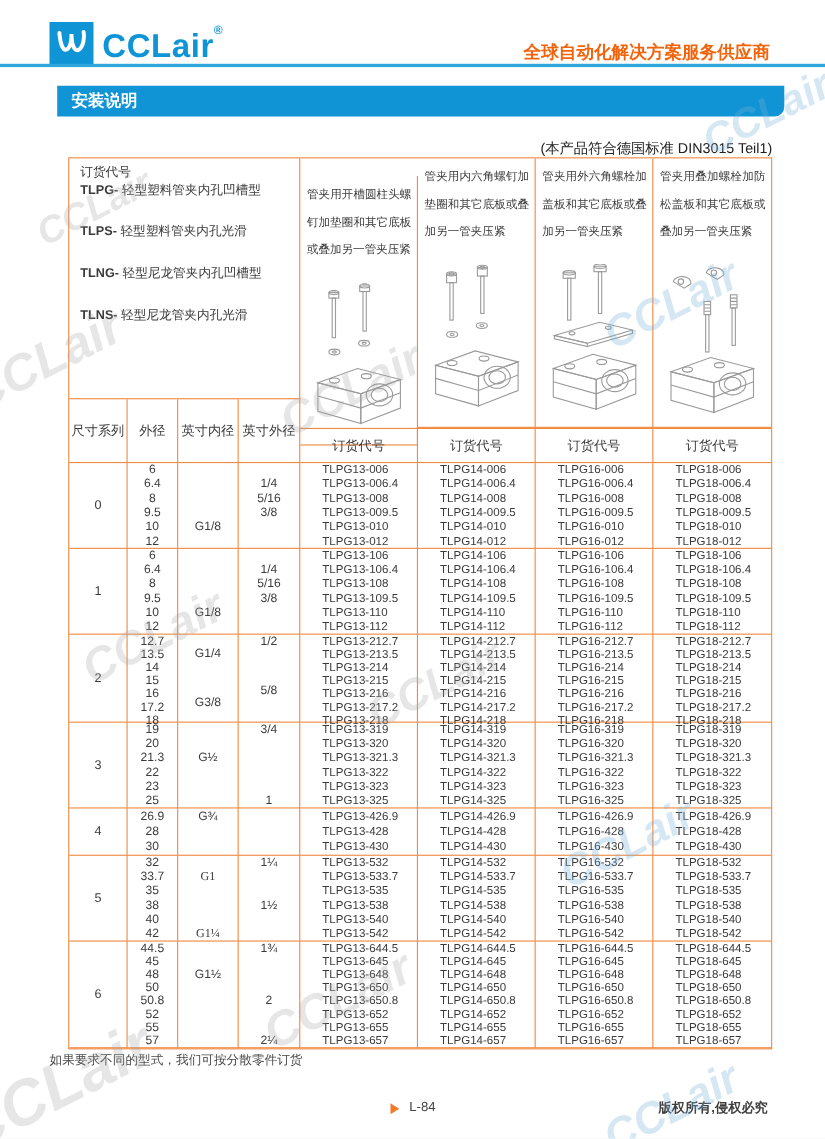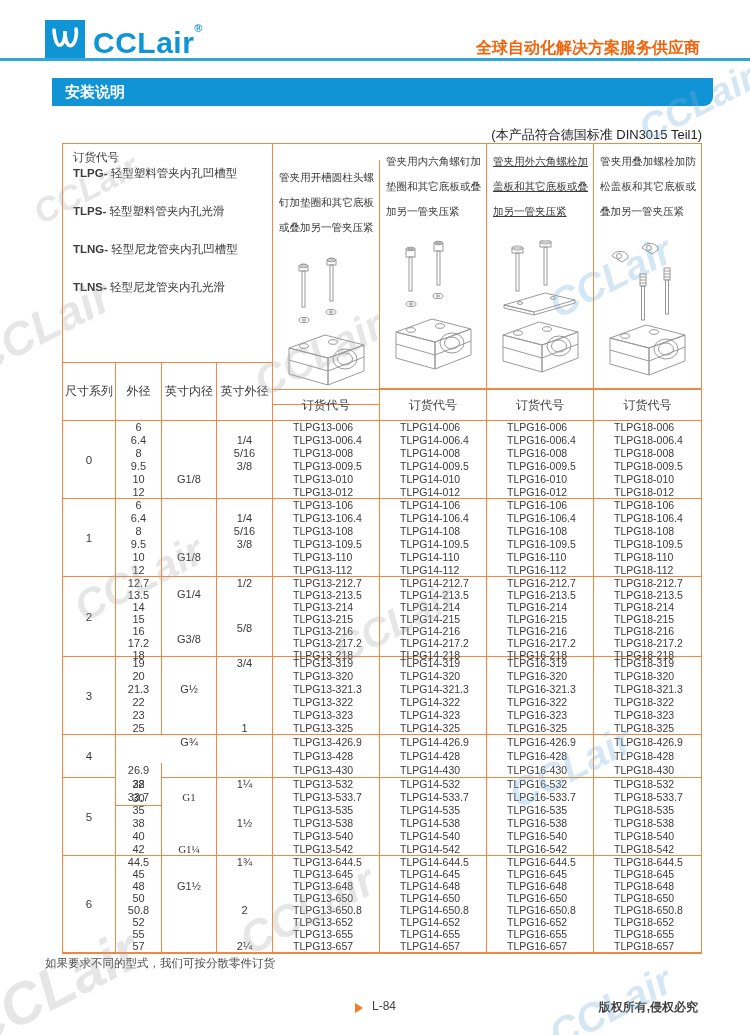--- a/index.html
+++ b/index.html
@@ -122,21 +122,21 @@
           <path d="M16,92 L16,118 L55,129 L55,102 Z"></path>
           <path d="M55,102 L91,89 L91,115 L55,129 Z"></path>
           <path d="M16,104 L55,115 L91,101"></path>
           <ellipse cx="72" cy="103" rx="12" ry="10"></ellipse>
             <ellipse cx="72" cy="103" rx="7.5" ry="6"></ellipse>
           <ellipse cx="31" cy="90" rx="4.5" ry="2.3"></ellipse>
             <ellipse cx="60" cy="86" rx="4.5" ry="2.3"></ellipse>
         </svg>
       </div>
     </div>
-    <div class="cell" style="left:424px;top:0;width:107px;height:245px;text-decoration:underline;">
+    <div class="cell" style="left:424px;top:0;width:107px;height:245px;">
       <div class="variant-desc">管夹用外六角螺栓加盖板和其它底板或叠加另一管夹压紧</div>
       <div class="variant-art">
         <svg class="art" width="105" height="148" viewBox="0 0 105 148">
           <rect x="25" y="8" width="11" height="5"></rect>
             <ellipse cx="30.5" cy="8" rx="5.5" ry="2"></ellipse>
           <rect x="29" y="13" width="3" height="38"></rect>
           <rect x="53" y="2" width="11" height="5"></rect>
             <ellipse cx="58.5" cy="2" rx="5.5" ry="2"></ellipse>
           <rect x="57" y="7" width="3" height="38"></rect>
           <path d="M17,65 L58,53 L88,60 L47,72 Z"></path>
@@ -435,21 +435,21 @@
           <div class="ln code">TLPG18-319</div>
           <div class="ln code">TLPG18-320</div>
           <div class="ln code">TLPG18-321.3</div>
           <div class="ln code">TLPG18-322</div>
           <div class="ln code">TLPG18-323</div>
           <div class="ln code">TLPG18-325</div>
         </div>
         <div class="cell ser" style="left: 0px; top: 591px; width: 53px; height: 43px;">
           <span>4</span>
         </div>
-        <div class="cell stack" style="left: 53px; top: 619px; width: 46px; height: 43px;">
+        <div class="cell stack" style="left: 53px; top: 591px; width: 46px; height: 43px;">
           <div class="ln">26.9</div>
           <div class="ln">28</div>
           <div class="ln">30</div>
         </div>
         <div class="cell stack" style="left: 99px; top: 591px; width: 55px; height: 43px;">
           <div class="ln">G¾</div>
           <div class="ln"></div>
           <div class="ln"></div>
         </div>
         <div class="cell stack" style="left: 154px; top: 591px; width: 56px; height: 43px;">

